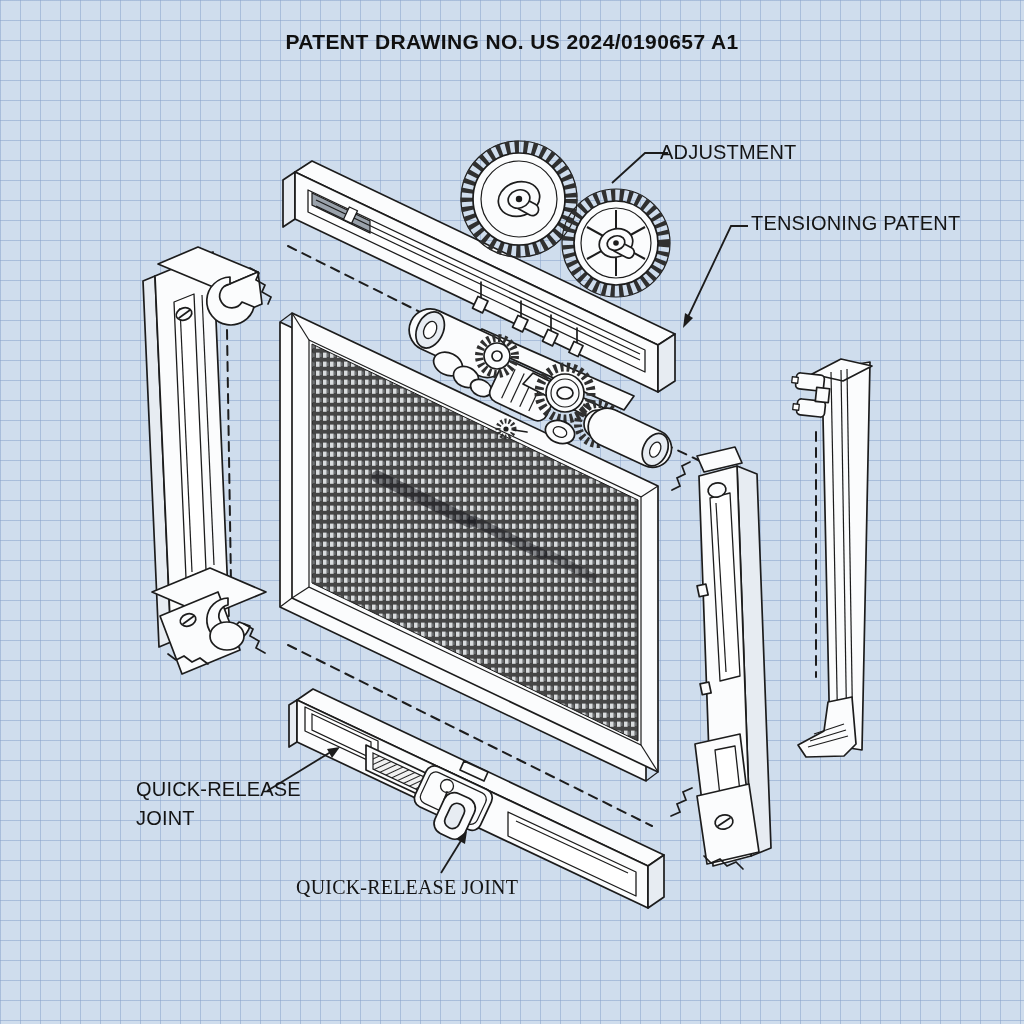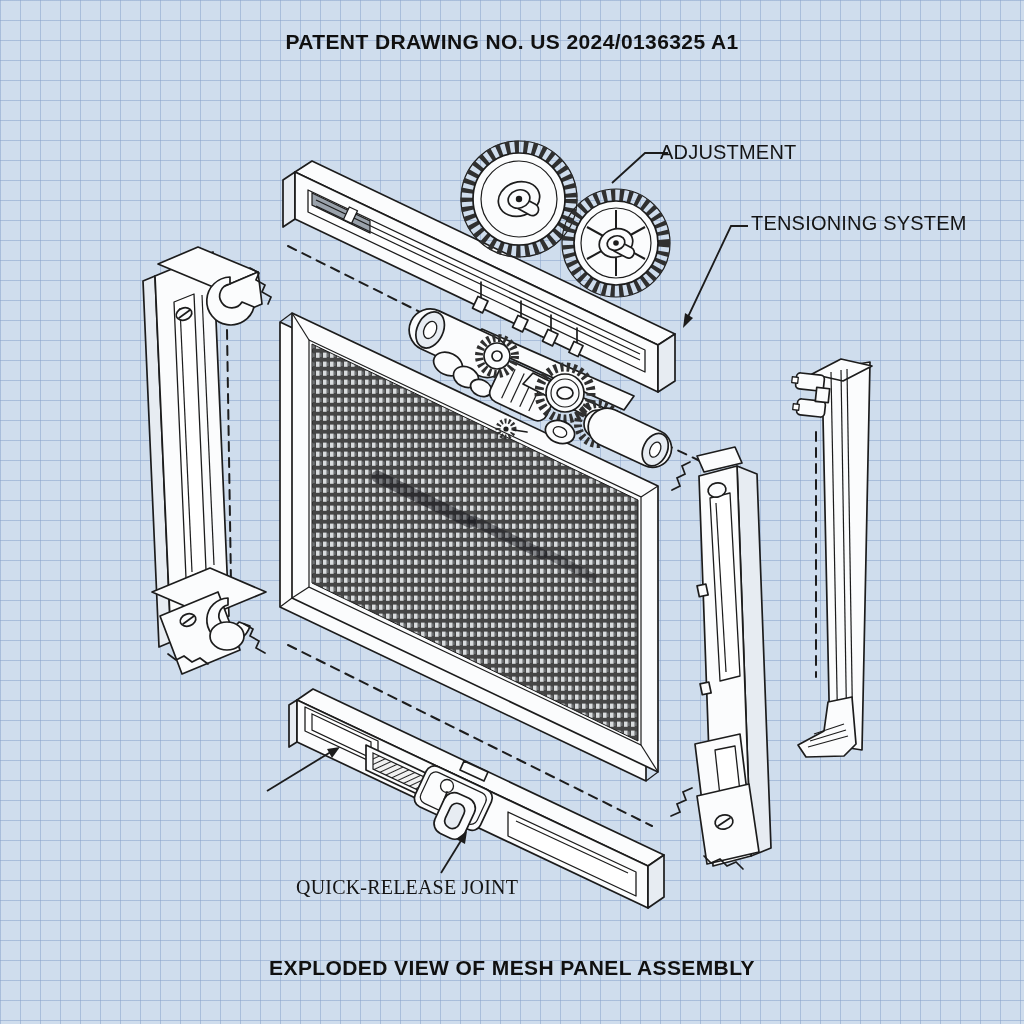--- a/index.html
+++ b/index.html
@@ -290,23 +290,26 @@
   <g>
     <line class="leader" x1="267" y1="791" x2="334" y2="750"></line>
     <polygon class="ah" points="340,747 332,758 327,749"></polygon>
   </g>
   <g>
     <line class="leader" x1="441" y1="873" x2="462" y2="839"></line>
     <polygon class="ah" points="467,831 465,844 456,839"></polygon>
   </g>
 </svg>
 
-  <div class="title">PATENT DRAWING NO. US 2024/0136325 A1</div>
+  <div class="title">PATENT DRAWING NO. US 2024/0190657 A1</div>
 
   <div class="lbl" id="lbl-adjustment">ADJUSTMENT</div>
 
-  <div class="lbl" id="lbl-tensioning">TENSIONING SYSTEM</div>
-
+  <div class="lbl" id="lbl-tensioning">TENSIONING PATENT</div>
+
+  <div class="lbl" id="lbl-qr-left">
+    <span>QUICK-RELEASE</span>
+    <span class="l2">JOINT</span>
+  </div>
 
   <div class="lbl" id="lbl-qr-bottom">QUICK-RELEASE JOINT</div>
 
-  <div class="caption">EXPLODED VIEW OF MESH PANEL ASSEMBLY</div>
 </div>
 
 </body></html>

